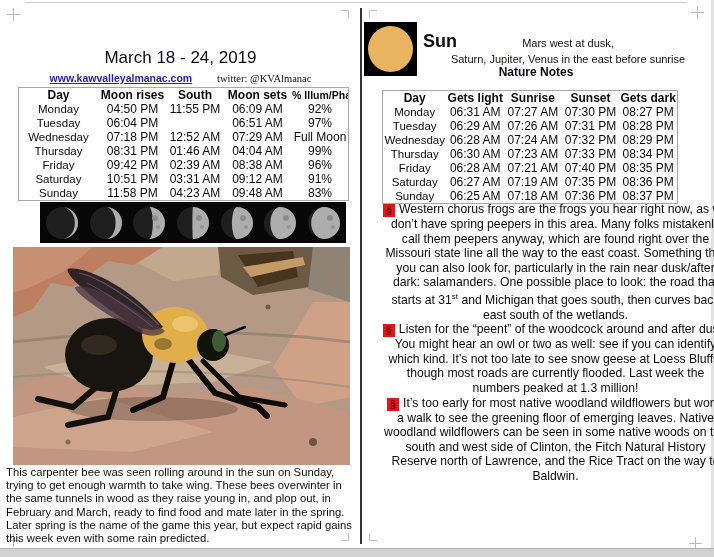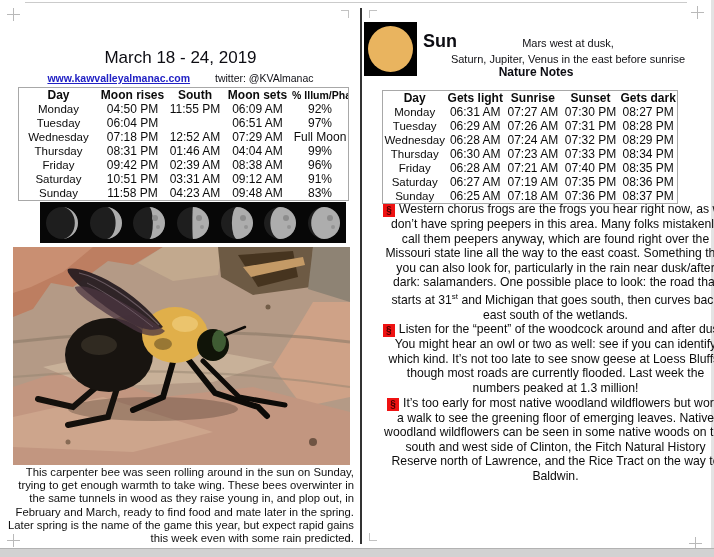--- a/index.html
+++ b/index.html
@@ -22,42 +22,42 @@
 
   .page{position:absolute;top:4px;height:542px;}
   .page-left{left:4px;width:353px;}
   .page-right{left:361px;width:324px;}
 
   
   .title{position:absolute;left:0;top:8px;width:353px;text-align:center;font-size:27px;letter-spacing:1px;color:#0c0c12;}
   .subtitle{position:absolute;left:0;top:44px;width:353px;text-align:center;font-size:17px;color:#0c0c12;}
   .linkline{position:absolute;left:0;top:68px;width:353px;text-align:center;font-size:10.5px;}
   .linkline a{color:#2121c4;font-weight:bold;text-decoration:underline;}
-  .linkline .tw{color:#101016;margin-left:22px;}
+  .linkline .tw{color:#101016;margin-left:22px;font-family:Liberation Serif, serif;}
 
   .tbl{position:absolute;}
   .tbl table{width:100%;height:100%;border:1px solid #a8a8a8;border-collapse:collapse;table-layout:fixed;}
   .tbl th{font-weight:bold;font-size:12px;}
   .tbl td{font-size:12px;}
   .tbl th,.tbl td{text-align:center;padding:0;white-space:nowrap;color:#0b0b0b;overflow:hidden;}
   .moon-tbl{left:14px;top:83px;width:331px;height:113px;}
   .moon-tbl th:nth-child(1),.moon-tbl td:nth-child(1){width:24%;}
   .moon-tbl th:nth-child(2),.moon-tbl td:nth-child(2){width:21%;}
   .moon-tbl th:nth-child(3),.moon-tbl td:nth-child(3){width:17%;}
   .moon-tbl th:nth-child(4),.moon-tbl td:nth-child(4){width:21%;}
   .moon-tbl th:nth-child(5),.moon-tbl td:nth-child(5){width:17%;}
   .moon-tbl th:nth-child(5){font-size:10.5px;}
   .moon-tbl td:nth-child(1){font-size:11.5px;}
 
   .moon-strip{position:absolute;left:36px;top:198px;width:306px;height:41px;background:#070707;
     display:flex;align-items:center;justify-content:space-around;}
   .moon{width:36px;height:36px;}
 
   .bee-photo{position:absolute;left:9px;top:243px;width:337px;height:218px;}
-  .caption{position:absolute;left:2px;top:462px;width:348px;text-align:right;font-size:11.3px;line-height:13.2px;color:#101010;}
+  .caption{position:absolute;left:2px;top:462px;width:348px;text-align:left;font-size:11.3px;line-height:13.2px;color:#101010;}
 
   
   .sun-img{position:absolute;left:3px;top:18px;width:53px;height:54px;background:#000;}
   .sun-img .disc{position:absolute;left:4px;top:4px;width:45px;height:46px;border-radius:50%;}
   .sun-head{position:absolute;left:62px;top:27px;font-size:18px;font-weight:bold;color:#0c0c12;}
   .planets{position:absolute;left:68px;top:31px;width:278px;text-align:center;font-size:11px;line-height:16px;color:#101014;}
   .nn-head{position:absolute;left:4px;top:61px;width:342px;text-align:center;font-size:12px;font-weight:bold;color:#0c0c12;}
   .sun-tbl{left:21px;top:86px;width:296px;height:108px;}
   .sun-tbl th,.sun-tbl td{width:20%;}
   .sun-tbl th:nth-child(1),.sun-tbl td:nth-child(1){width:22%;}

